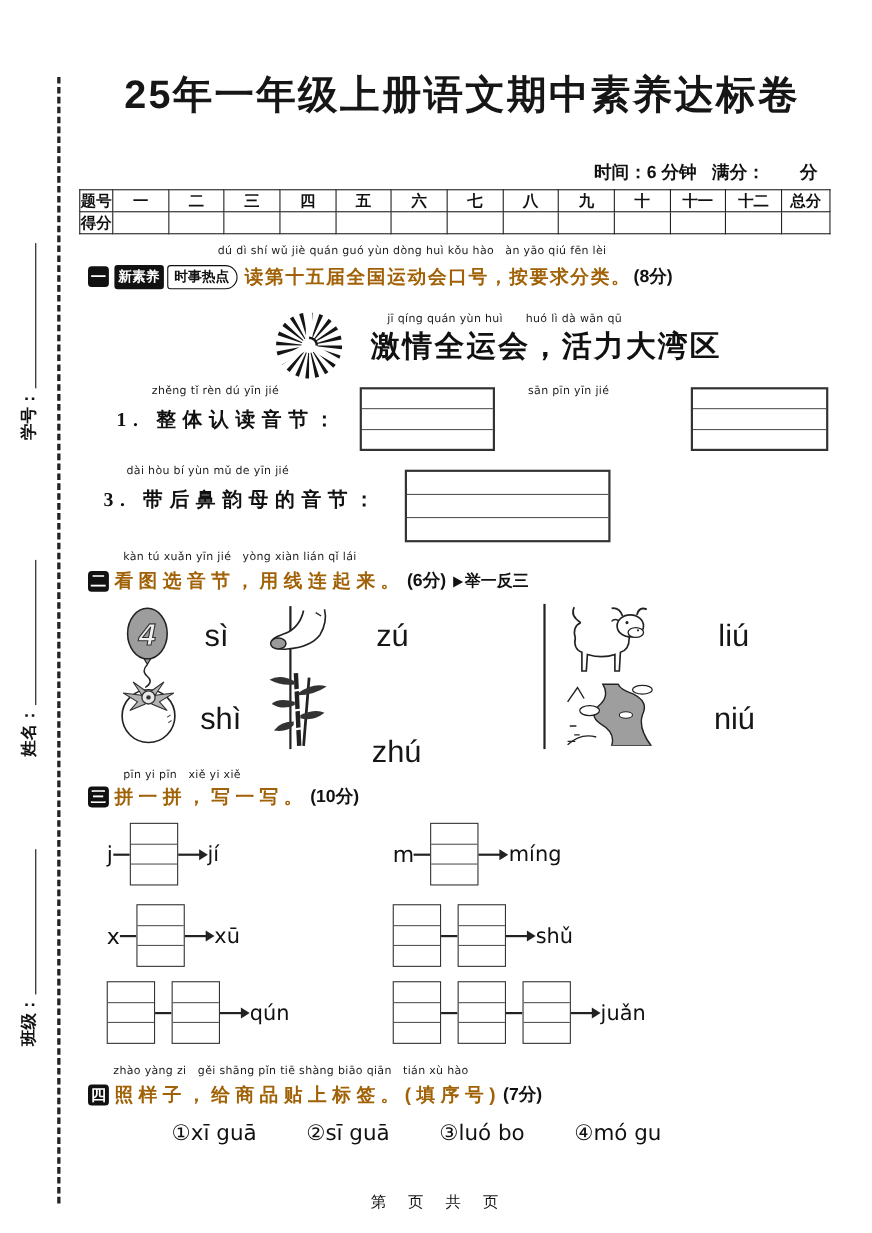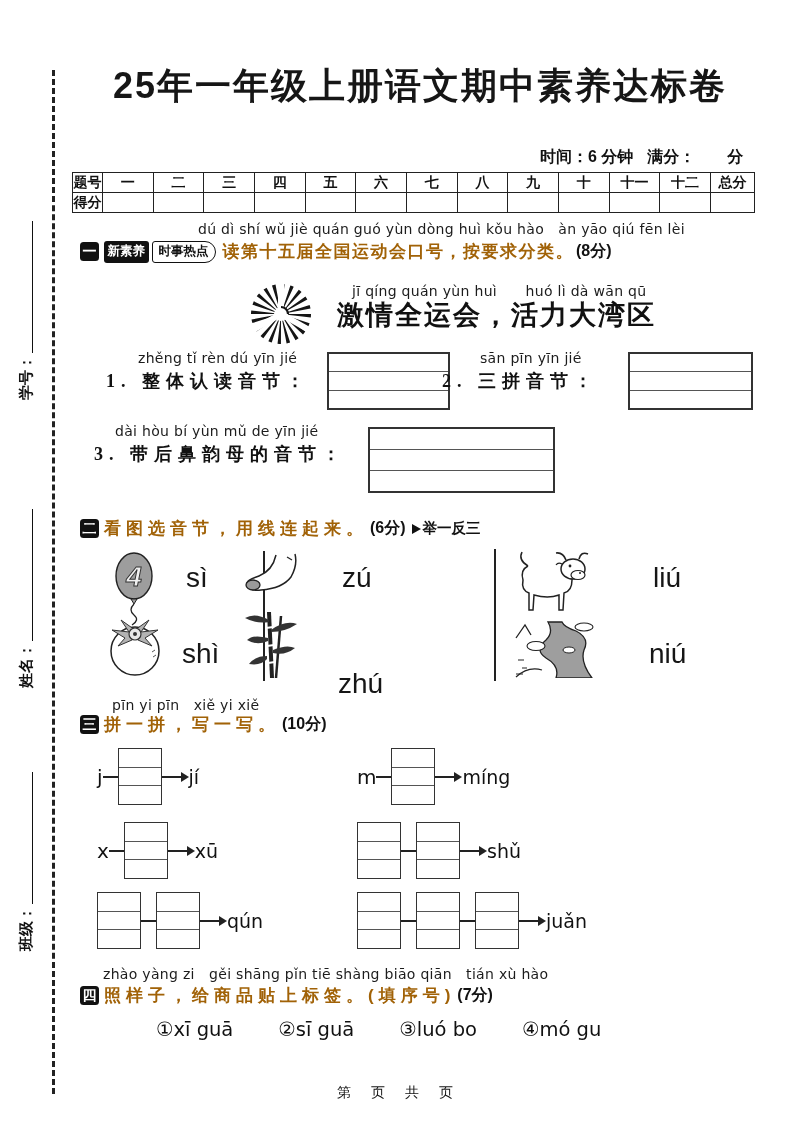--- a/index.html
+++ b/index.html
@@ -19,21 +19,21 @@
 
   .timeline { position:absolute; top:147px; left:540px; font-size:16px; font-weight:700; white-space:nowrap; }
   .timeline span { margin-right:14px; }
 
   table.score { position:absolute; left:72px; top:172px; width:683px; border-collapse:collapse; table-layout:fixed; }
   table.score td { border:1.4px solid #222; height:20px; text-align:center;
                    font-size:14px; font-weight:700; padding:0; }
   table.score td.lab { width:30px; }
   table.score td.tot { width:44px; }
 
-  .pinyin { font-family:"DejaVu Sans",sans-serif; font-size:14px; color:#1c1c1c; white-space:nowrap; letter-spacing:0.3px; }
+  .pinyin { font-family:"DejaVu Sans",sans-serif; font-size:10px; color:#1c1c1c; white-space:nowrap; letter-spacing:0.3px; }
   .qhead { display:flex; align-items:center; white-space:nowrap; }
   .qnum { display:inline-flex; width:19px; height:19px; background:#111; color:#fff; border-radius:3.5px;
           align-items:center; justify-content:center; font-size:14px; font-weight:700; margin-right:5px; flex:none; }
   .badge-new { background:#111; color:#fff; font-size:12.5px; font-weight:700; padding:2.5px 3.5px; border-radius:3px; margin-right:3px; flex:none; }
   .badge-hot { border:1.6px solid #111; border-radius:3px 11px 11px 3px; font-size:12.5px; font-weight:700; padding:1.5px 6px; margin-right:7px; flex:none; }
   .qtitle { font-size:17px; font-weight:700; color:#a16207; }
   .ls1 { letter-spacing:1.5px; } .ls5 { letter-spacing:5px; }
   .qscore { font-size:16px; font-weight:700; margin-left:2px; }
   .tri { width:0; height:0; border-left:9px solid #111; border-top:5.5px solid transparent; border-bottom:5.5px solid transparent; margin:0 2px 0 6px; }
   .qtag { font-size:14.5px; font-weight:900; }
@@ -146,35 +146,35 @@
 
   <div class="abs pinyin" style="left:138px; top:350px;">zhěng tǐ rèn dú yīn jié</div>
   <div class="abs sublabel" style="left:106px; top:369px;">1. 整体认读音节：</div>
   <div class="abs ansbox" style="left:327px; top:352px; width:123px; height:58px;">
       <i></i>
       <i></i>
       <i></i>
     </div>
 
   <div class="abs pinyin" style="left:480px; top:350px;">sān pīn yīn jié</div>
-  <div class="abs sublabel" style="left:442px; top:369px;">2. 三拼音节：</div>
   <div class="abs ansbox" style="left:628px; top:352px; width:125px; height:58px;">
       <i></i>
       <i></i>
       <i></i>
     </div>
 
   <div class="abs pinyin" style="left:115px; top:423px;">dài hòu bí yùn mǔ de yīn jié</div>
   <div class="abs sublabel" style="left:94px; top:442px;">3. 带后鼻韵母的音节：</div>
   <div class="abs ansbox" style="left:368px; top:427px; width:187px; height:66px;">
       <i></i>
       <i></i>
       <i></i>
     </div>
 
+  <div class="abs pinyin" style="left:112px; top:499px;">kàn tú xuǎn yīn jié　yòng xiàn lián qǐ lái</div>
   <div class="abs qhead" style="left:80px; top:517px;">
     <span class="qnum">二</span>
     <span class="qtitle ls5">看图选音节，用线连起来。</span>
     <span class="qscore">(6分)</span>
     <span class="tri"></span>
     <span class="qtag">举一反三</span>
   </div>
 
   <svg class="abs" style="left:112px; top:551px;" width="44" height="76" viewBox="0 0 44 76">
     <ellipse cx="22" cy="25" rx="18" ry="23" fill="#9d9d9d" stroke="#222" stroke-width="1.4"></ellipse>

